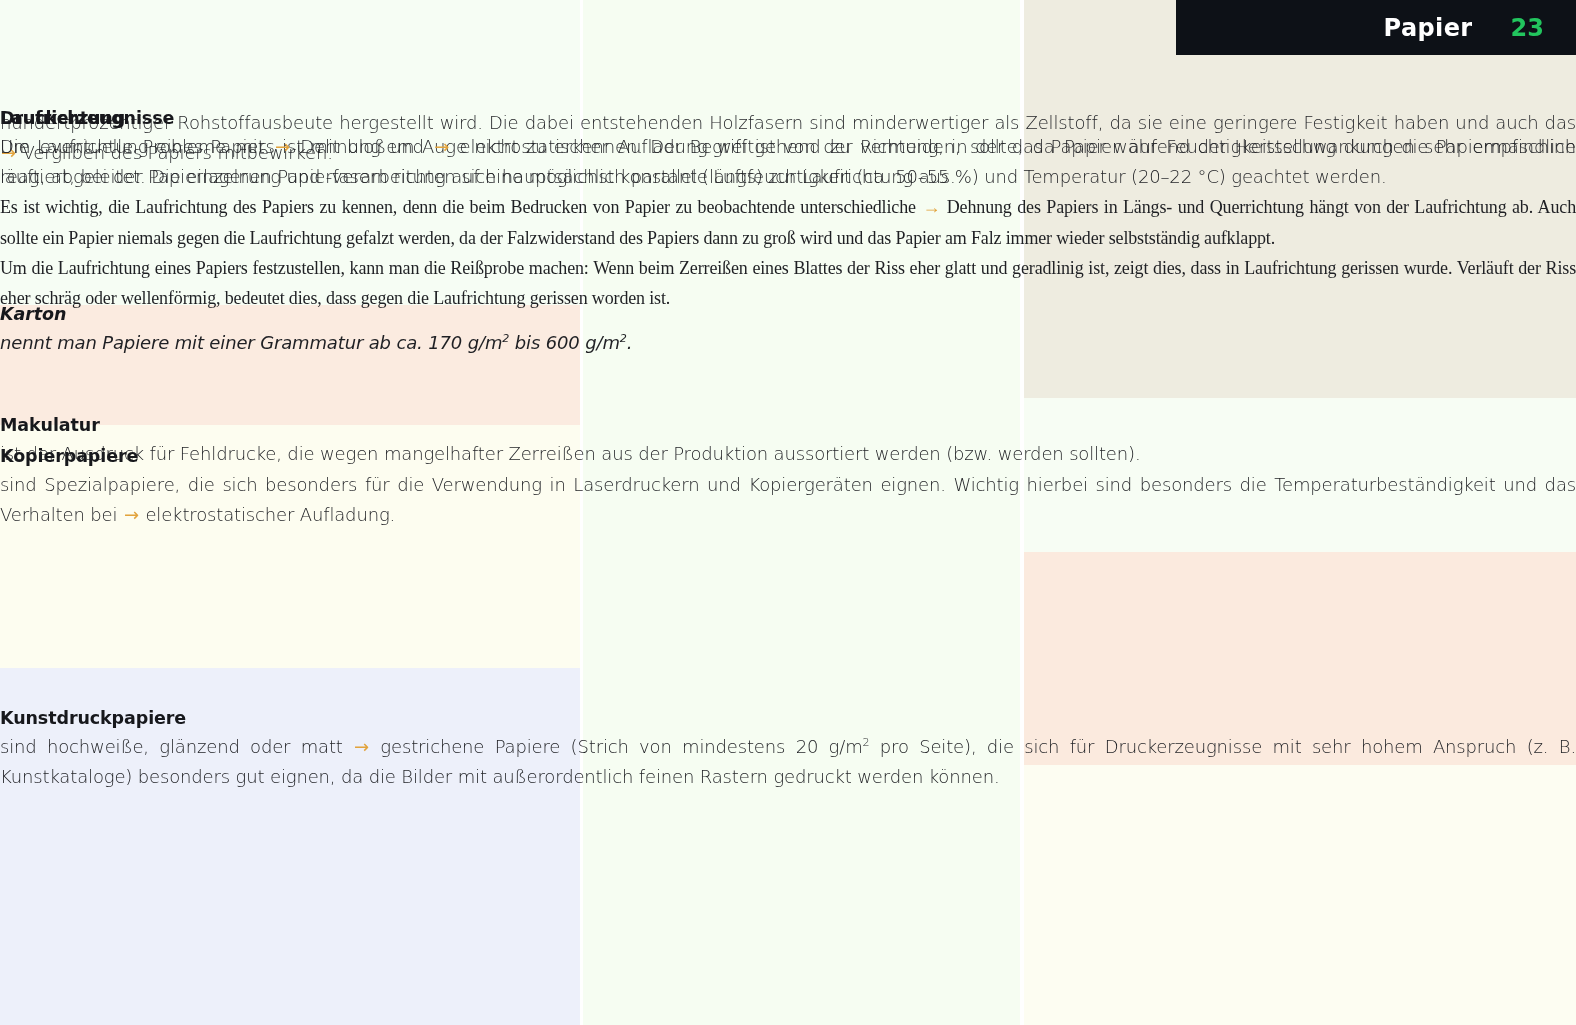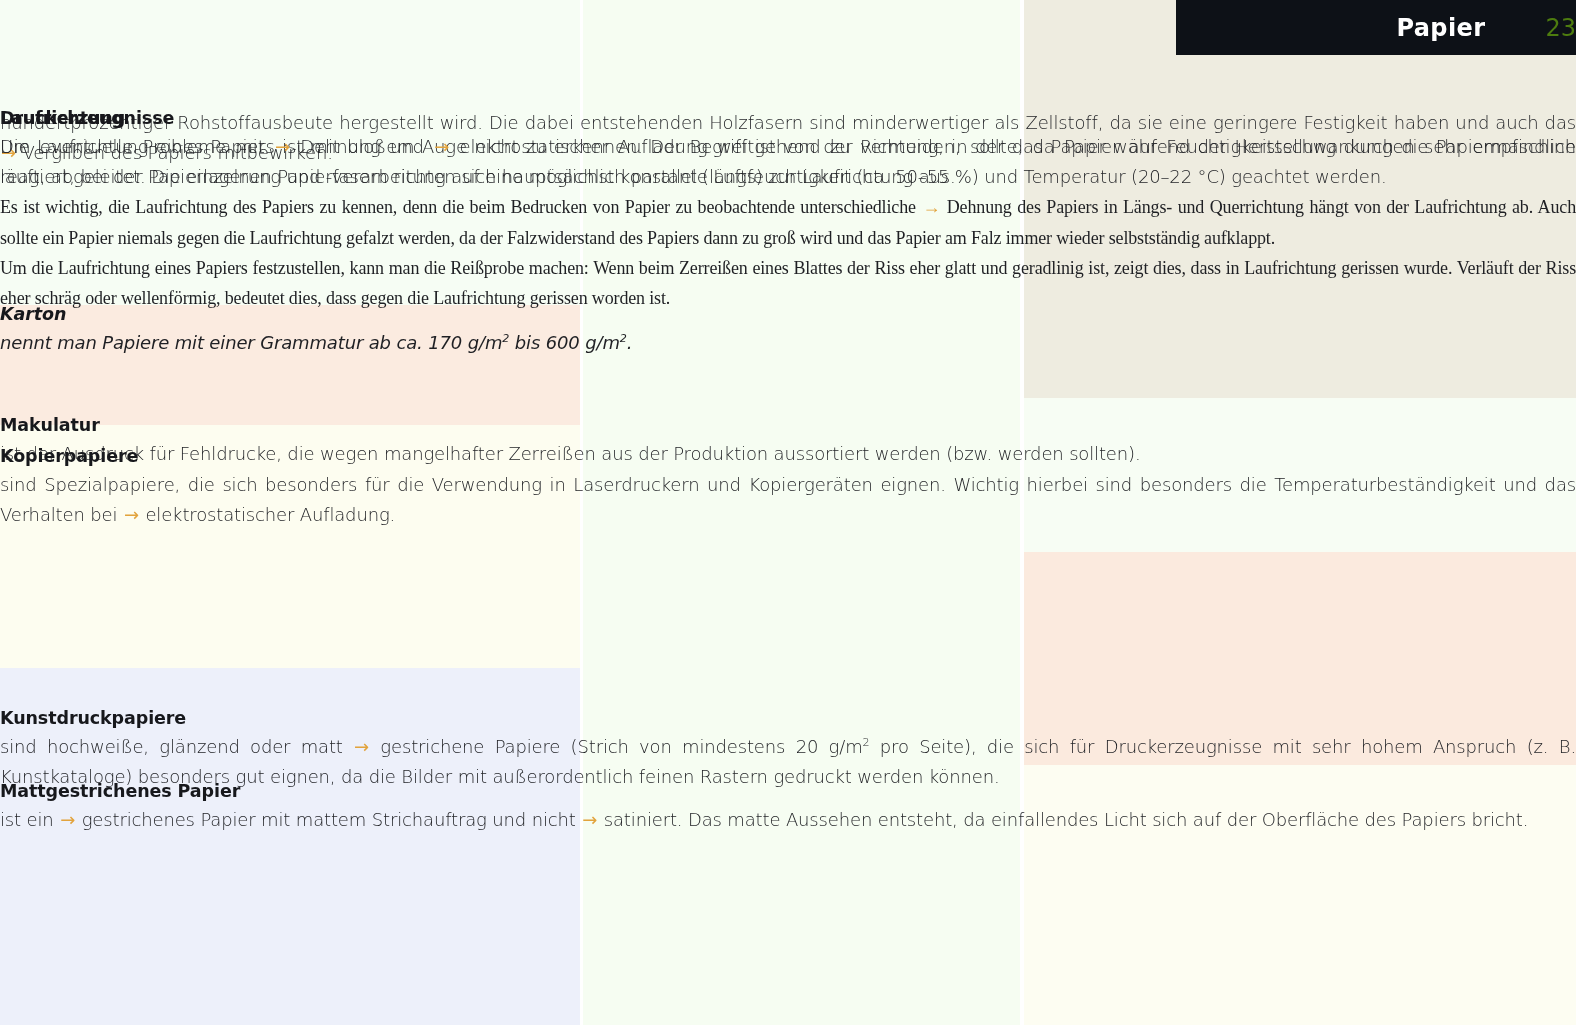--- a/index.html
+++ b/index.html
@@ -20,32 +20,33 @@
     position: absolute;
     top: 0;
     left: 1176px;
     width: 400px;
     height: 55px;
     background: #0d1117;
     display: flex;
     align-items: center;
     justify-content: flex-end;
     box-sizing: border-box;
+    padding-right: 32px;
   }
   .header-title {
     color: #ffffff;
     font-size: 24px;
     font-weight: bold;
     letter-spacing: 0.4px;
   }
   .header-pagenum {
-    color: #4d7c0f;
+    color: #22c55e;
     font-size: 24px;
-    font-weight: normal;
-    margin-left: 60px;
+    font-weight: bold;
+    margin-left: 38px;
   }
 
   
   .page {
     position: absolute;
     inset: 0;
   }
   .column {
     position: absolute;
     top: 0;
@@ -151,17 +152,13 @@
       <p class="body">Um die Laufrichtung eines Papiers festzustellen, kann man die Reißprobe machen: Wenn beim Zerreißen eines Blattes der Riss eher glatt und geradlinig ist, zeigt dies, dass in Laufrichtung gerissen wurde. Verläuft der Riss eher schräg oder wellenförmig, bedeutet dies, dass gegen die Laufrichtung gerissen worden ist.</p>
     </div>
     <div class="block" style="top: 108px;">
       <h3 class="term">Druckerzeugnisse</h3>
       <p class="body">Um eventuelle Probleme mit <span class="arrow">→</span> Dehnung und <span class="arrow">→</span> elektrostatischer Aufladung weitgehend zu vermeiden, sollte, da Papier auf Feuchtigkeitsschwankungen sehr empfindlich reagiert, bei der Papierlagerung und -verarbeitung auf eine möglichst konstante Luftfeuchtigkeit (ca. 50–55 %) und Temperatur (20–22 °C) geachtet werden.</p>
     </div>
     <div class="block" style="top: 415px;">
       <h3 class="term">Makulatur</h3>
       <p class="body">ist der Ausdruck für Fehldrucke, die wegen mangelhafter Zerreißen aus der Produktion aussortiert werden (bzw. werden sollten).</p>
     </div>
-    <div class="block" style="top: 781px;">
-      <h3 class="term">Mattgestrichenes Papier</h3>
-      <p class="body">ist ein <span class="arrow">→</span> gestrichenes Papier mit mattem Strichauftrag und nicht <span class="arrow">→</span> satiniert. Das matte Aussehen entsteht, da einfallendes Licht sich auf der Oberfläche des Papiers bricht.</p>
-    </div>
   </div>
 
 </body></html>

